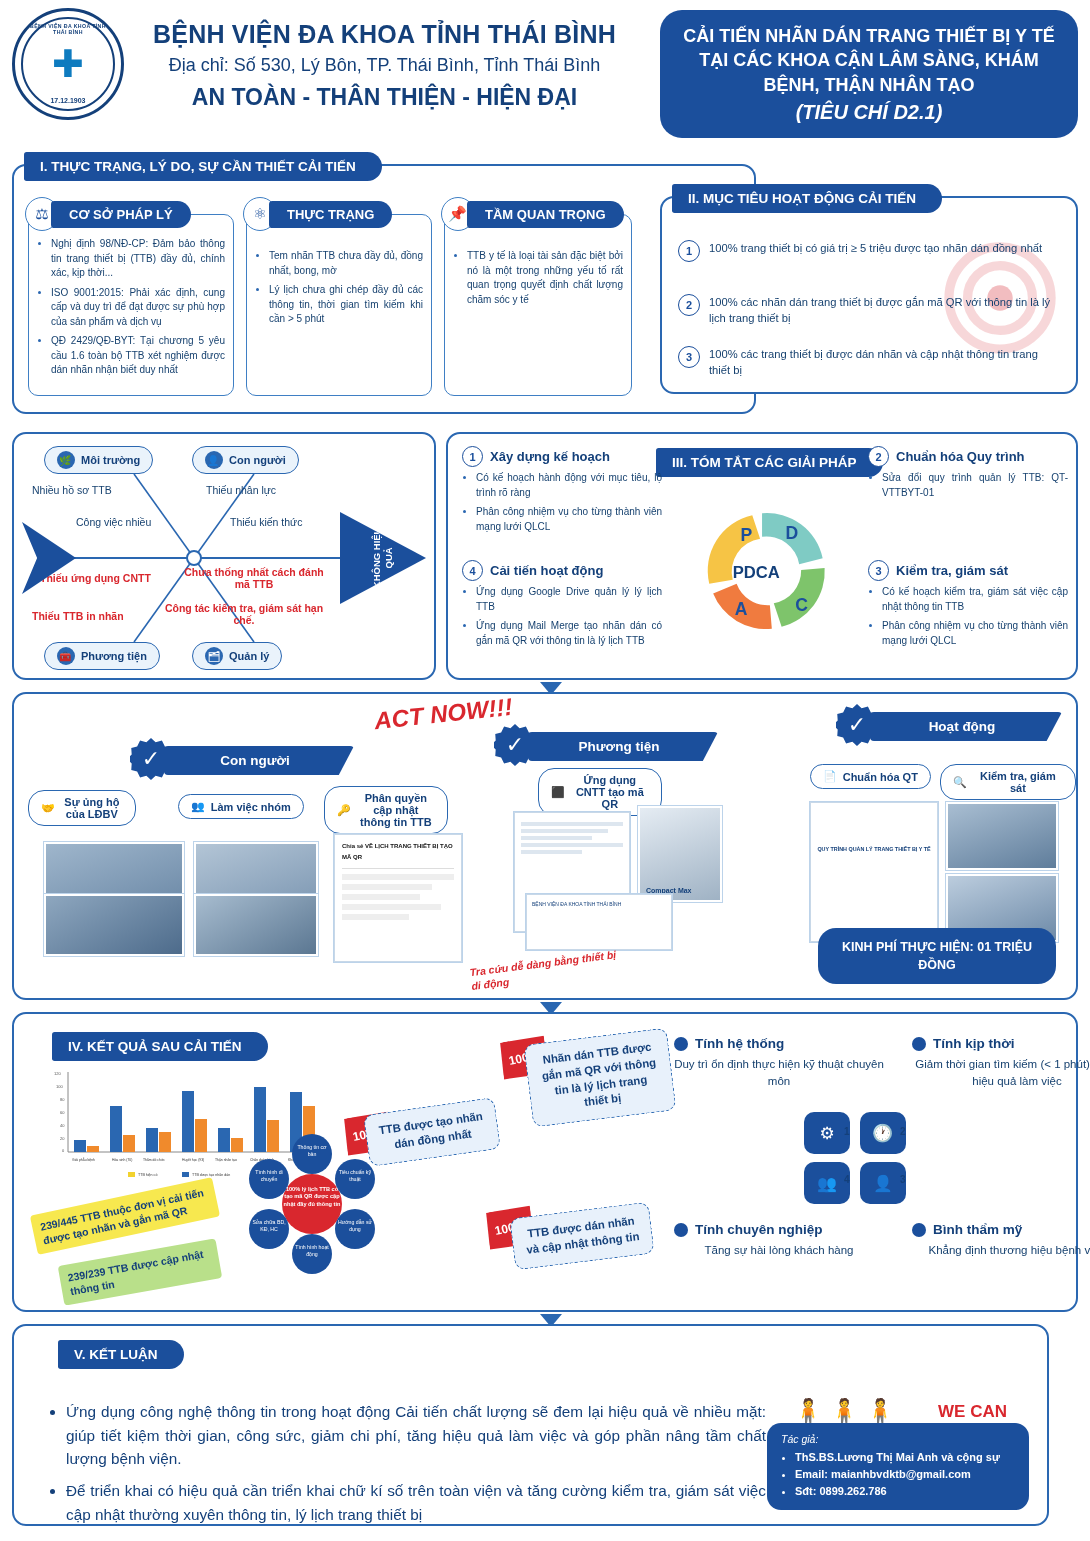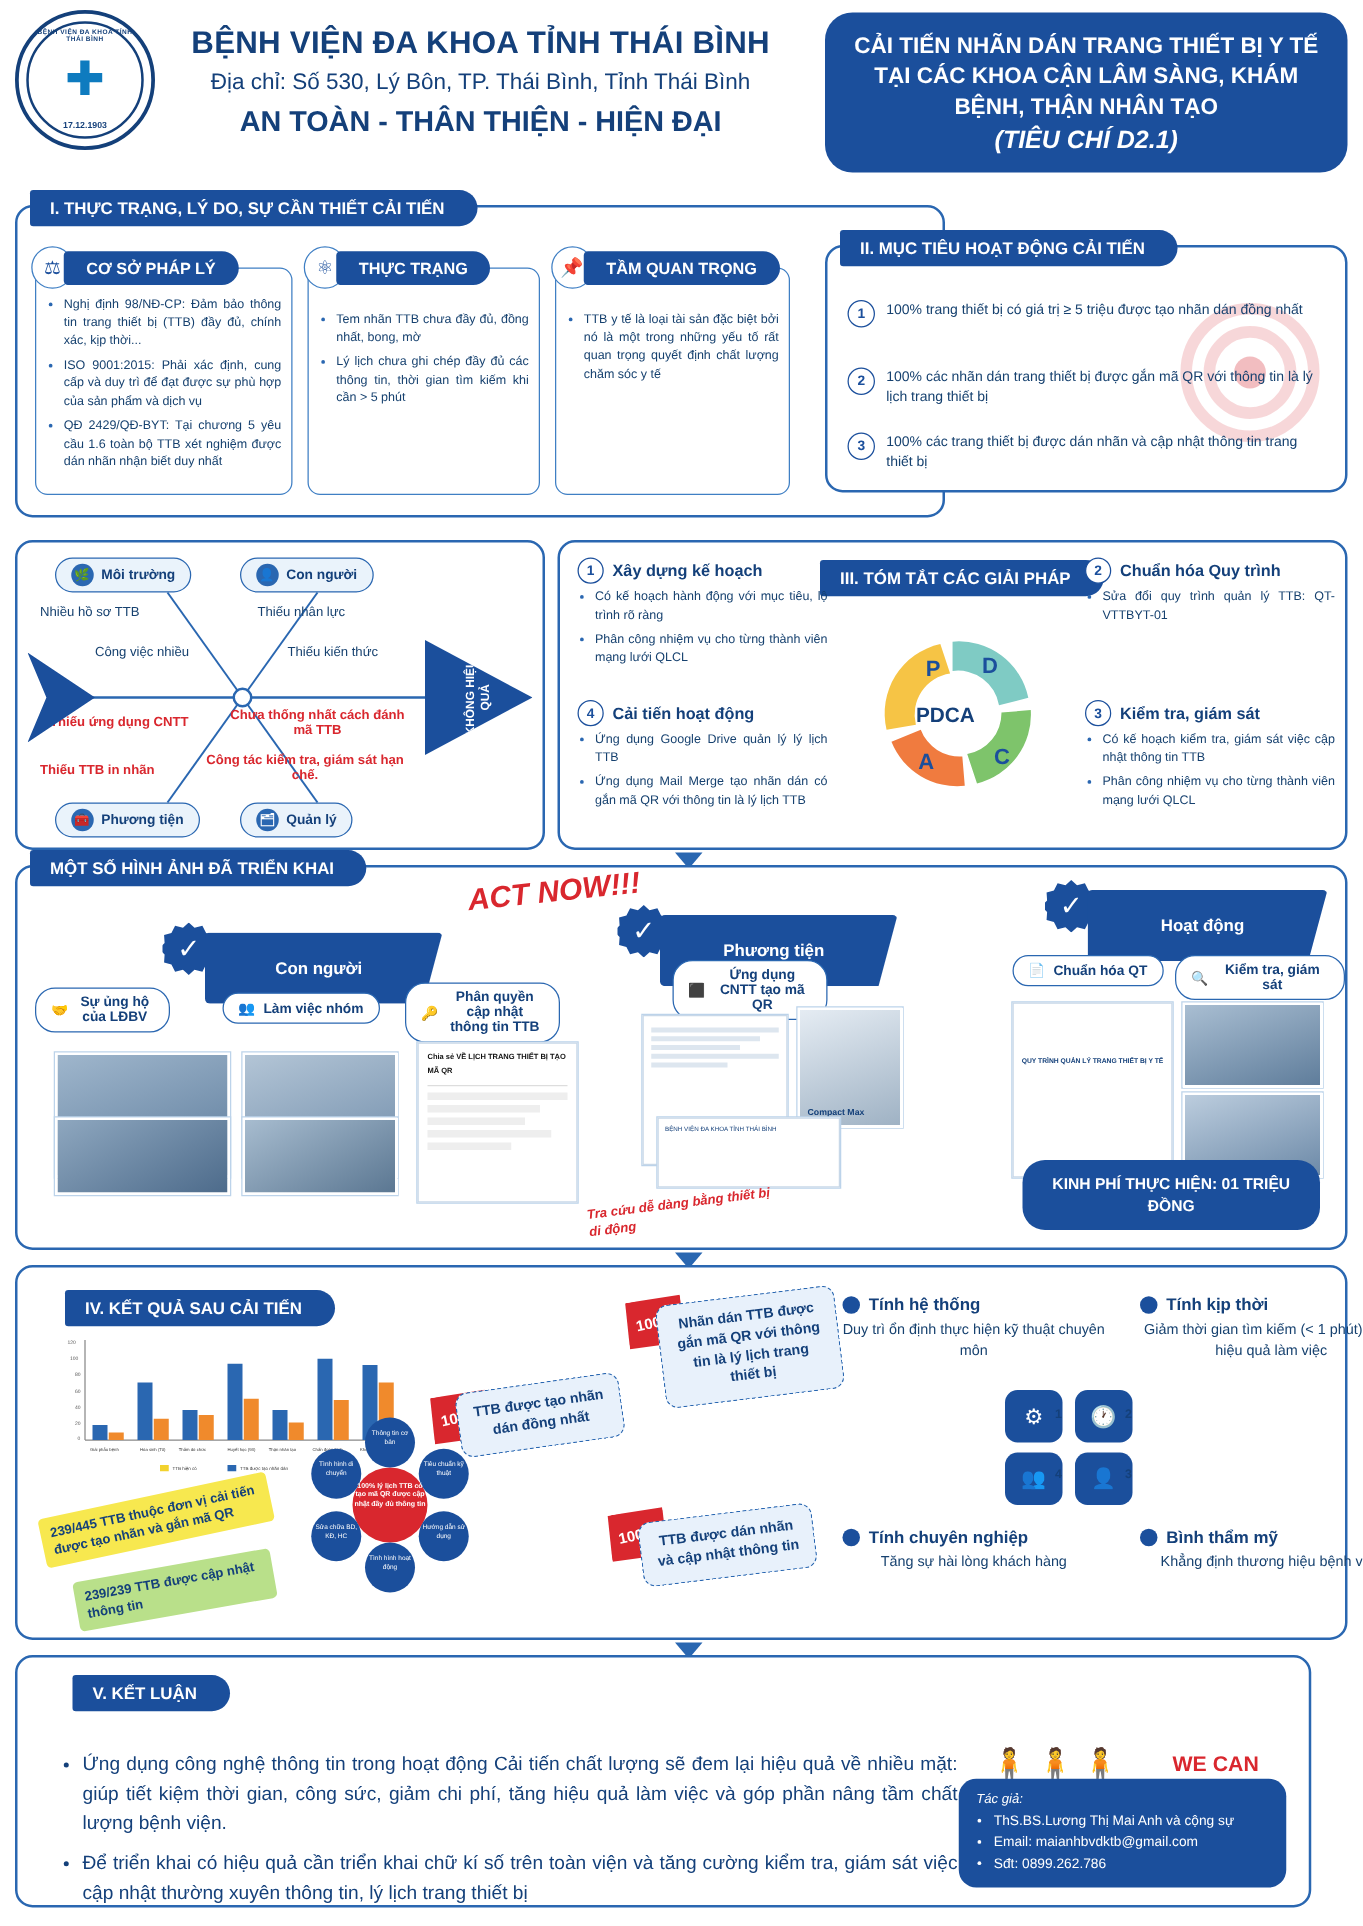--- a/index.html
+++ b/index.html
@@ -124,21 +124,21 @@
   }
   .sol-title { font-size:13px; font-weight:bold; color:#14407a; }
   .pdca { position:absolute; left:228px; top:62px; width:176px; height:150px; }
 
   
   #sec4 { left:12px; top:692px; width:1066px; height:308px; }
   #sec4 .panel-title { left:10px; top:-14px; }
   .ribbon {
     position:absolute; display:inline-flex; align-items:center;
     background:#1b4f9c; color:#fff; font-weight:bold; font-size:13.5px;
-    padding:21px 26px; border-radius:4px 4px 4px 4px;
+    padding:7px 26px; border-radius:4px 4px 4px 4px;
   }
   .ribbon.v2 { clip-path:polygon(0 0,100% 0,92% 100%,0 100%); padding-right:34px; }
   .check-badge {
     position:absolute; width:42px; height:42px; background:#1b4f9c; color:#fff;
     display:flex; align-items:center; justify-content:center; font-size:22px;
     clip-path:polygon(50% 0%,61% 10%,76% 6%,83% 20%,97% 24%,96% 39%,107% 50%,96% 61%,97% 76%,83% 80%,76% 94%,61% 90%,50% 100%,39% 90%,24% 94%,17% 80%,3% 76%,4% 61%,-7% 50%,4% 39%,3% 24%,17% 20%,24% 6%,39% 10%);
   }
   .photo { position:absolute; border:2px solid #fff; box-shadow:0 0 0 1px #bcd3ea; background:#7f96ad; overflow:hidden; }
   .mini-chip {
     position:absolute; display:inline-flex; align-items:center; gap:6px;
@@ -383,21 +383,20 @@
         <text x="122" y="116" font-size="18" font-weight="bold" fill="#1b4f9c" font-family="Liberation Sans, sans-serif">C</text>
         <text x="60" y="120" font-size="18" font-weight="bold" fill="#1b4f9c" font-family="Liberation Sans, sans-serif">A</text>
         <text x="58" y="82" font-size="17" font-weight="bold" fill="#14407a" font-family="Liberation Sans, sans-serif">PDCA</text>
       </svg>
     </div>
   </div>
 
   <div class="arrow-down" style="left:540px; top:682px;"></div>
 
   <div class="panel" id="sec4">
-    <div class="panel-title">MỘT SỐ HÌNH ẢNH ĐÃ TRIỂN KHAI</div>
     <div class="actnow">ACT NOW!!!</div>
 
     <div class="check-badge" style="left:116px; top:44px;">✓</div>
     <div class="ribbon v2" style="left:150px; top:52px; width:190px; justify-content:center;">Con người</div>
 
     <div class="check-badge" style="left:480px; top:30px;">✓</div>
     <div class="ribbon v2" style="left:514px; top:38px; width:190px; justify-content:center;">Phương tiện</div>
 
     <div class="check-badge" style="left:822px; top:10px;">✓</div>
     <div class="ribbon v2" style="left:856px; top:18px; width:192px; justify-content:center;">Hoạt động</div>
@@ -606,21 +605,21 @@
       <li>Để triển khai có hiệu quả cần triển khai chữ kí số trên toàn viện và tăng cường kiểm tra, giám sát việc cập nhật thường xuyên thông tin, lý lịch trang thiết bị</li>
     </ul>
     <div style="position:absolute; right:150px; bottom:96px; display:flex; gap:4px;">
       <span style="font-size:26px;">🧍</span>
       <span style="font-size:26px;">🧍</span>
       <span style="font-size:26px;">🧍</span>
     </div>
     <div class="wecan">WE CAN</div>
     <div class="author">
       <div class="h">Tác giả:</div>
-      <ul style="margin:0;padding-left:14px;">
+      <ul style="margin:0;padding-left:14px;font-weight:bold;">
         <li>ThS.BS.Lương Thị Mai Anh và cộng sự</li>
         <li>Email: maianhbvdktb@gmail.com</li>
         <li>Sđt: 0899.262.786</li>
       </ul>
     </div>
   </div>
 
 </div>
 
 </body></html>

